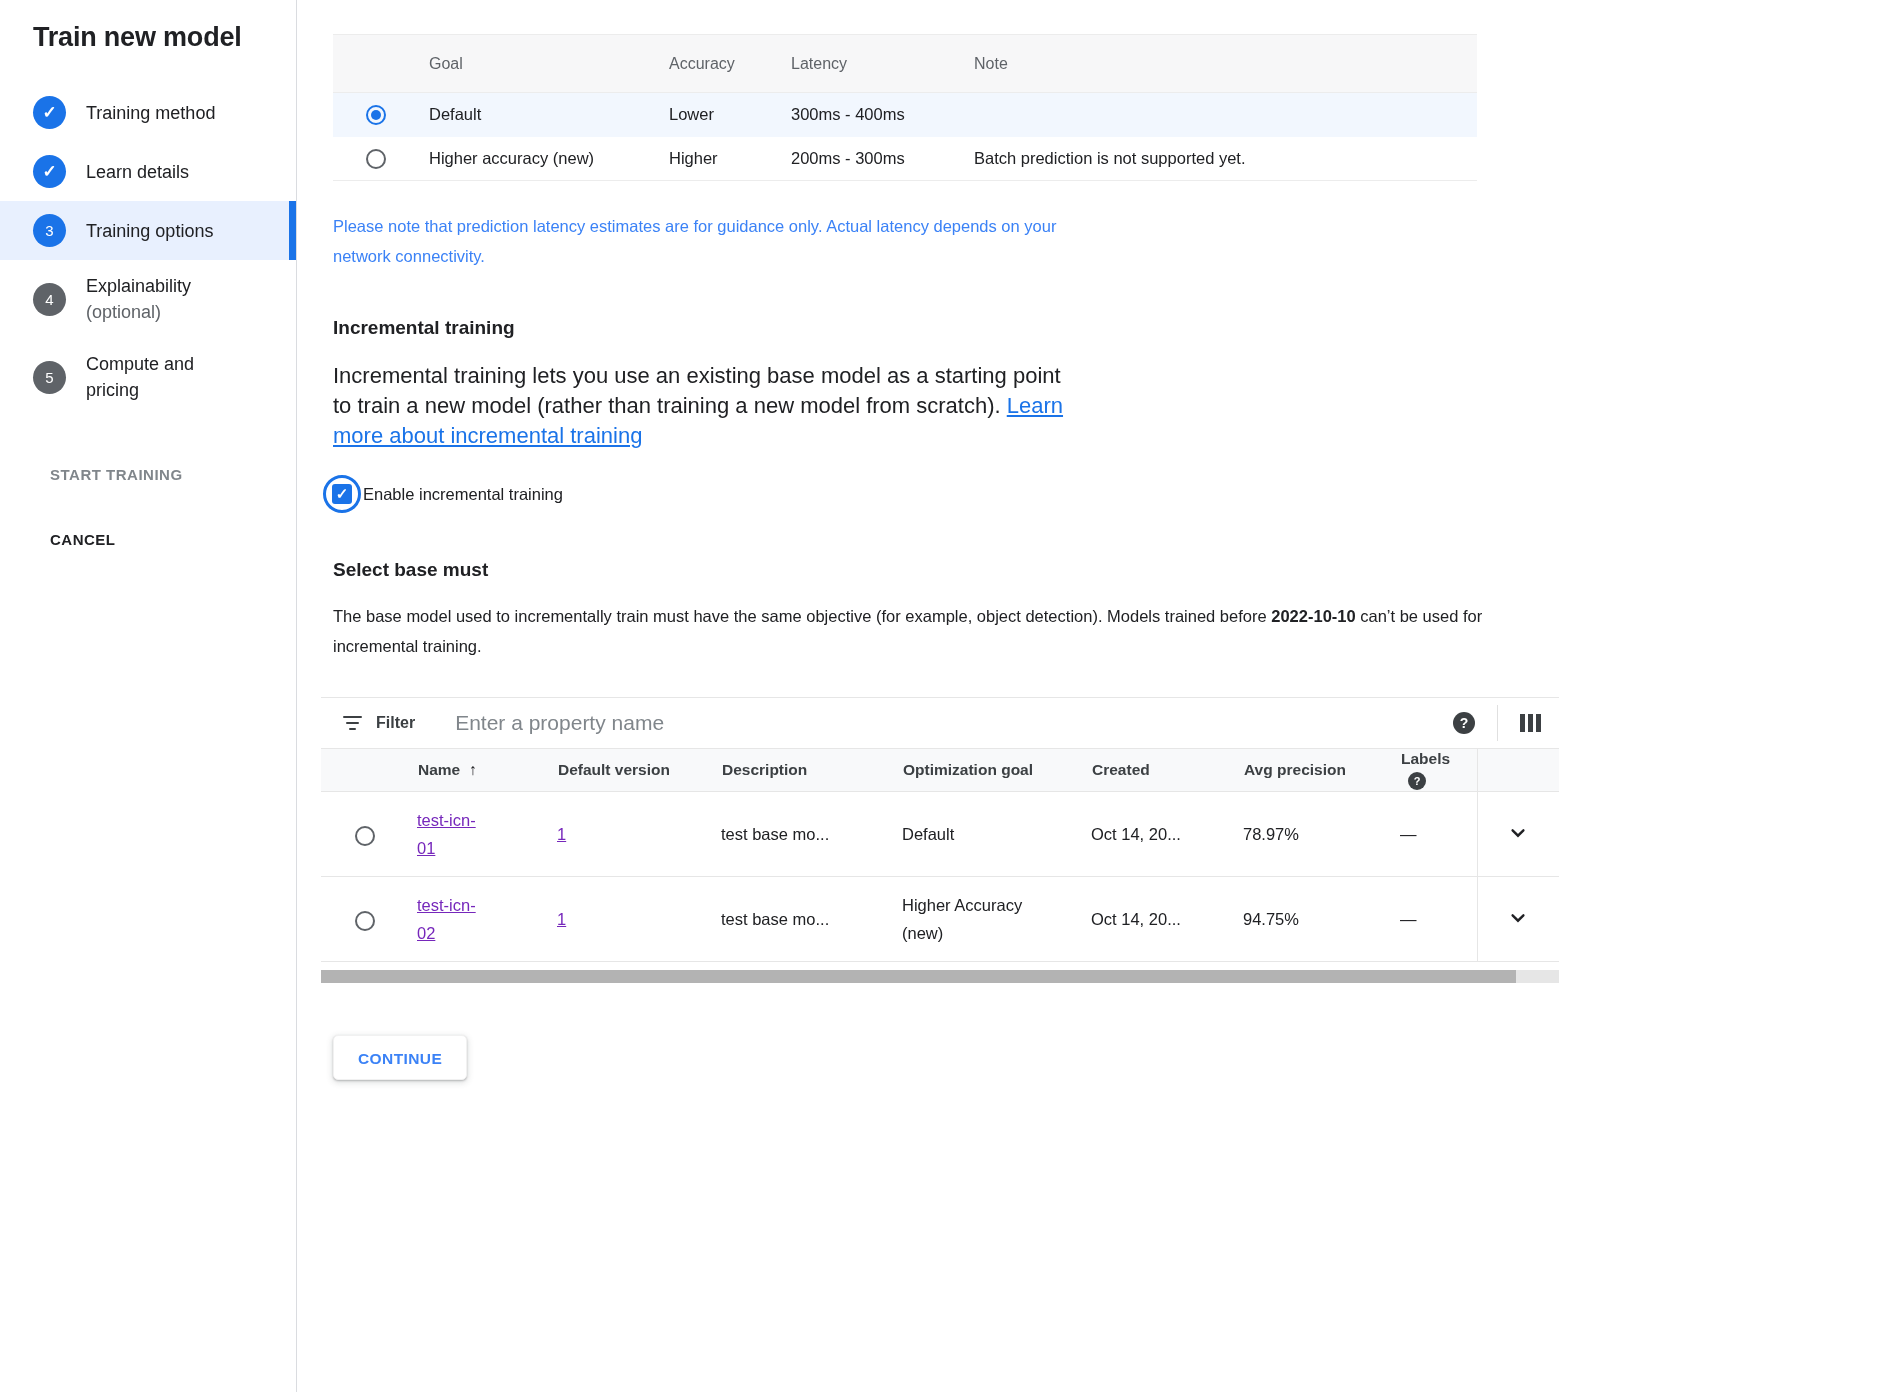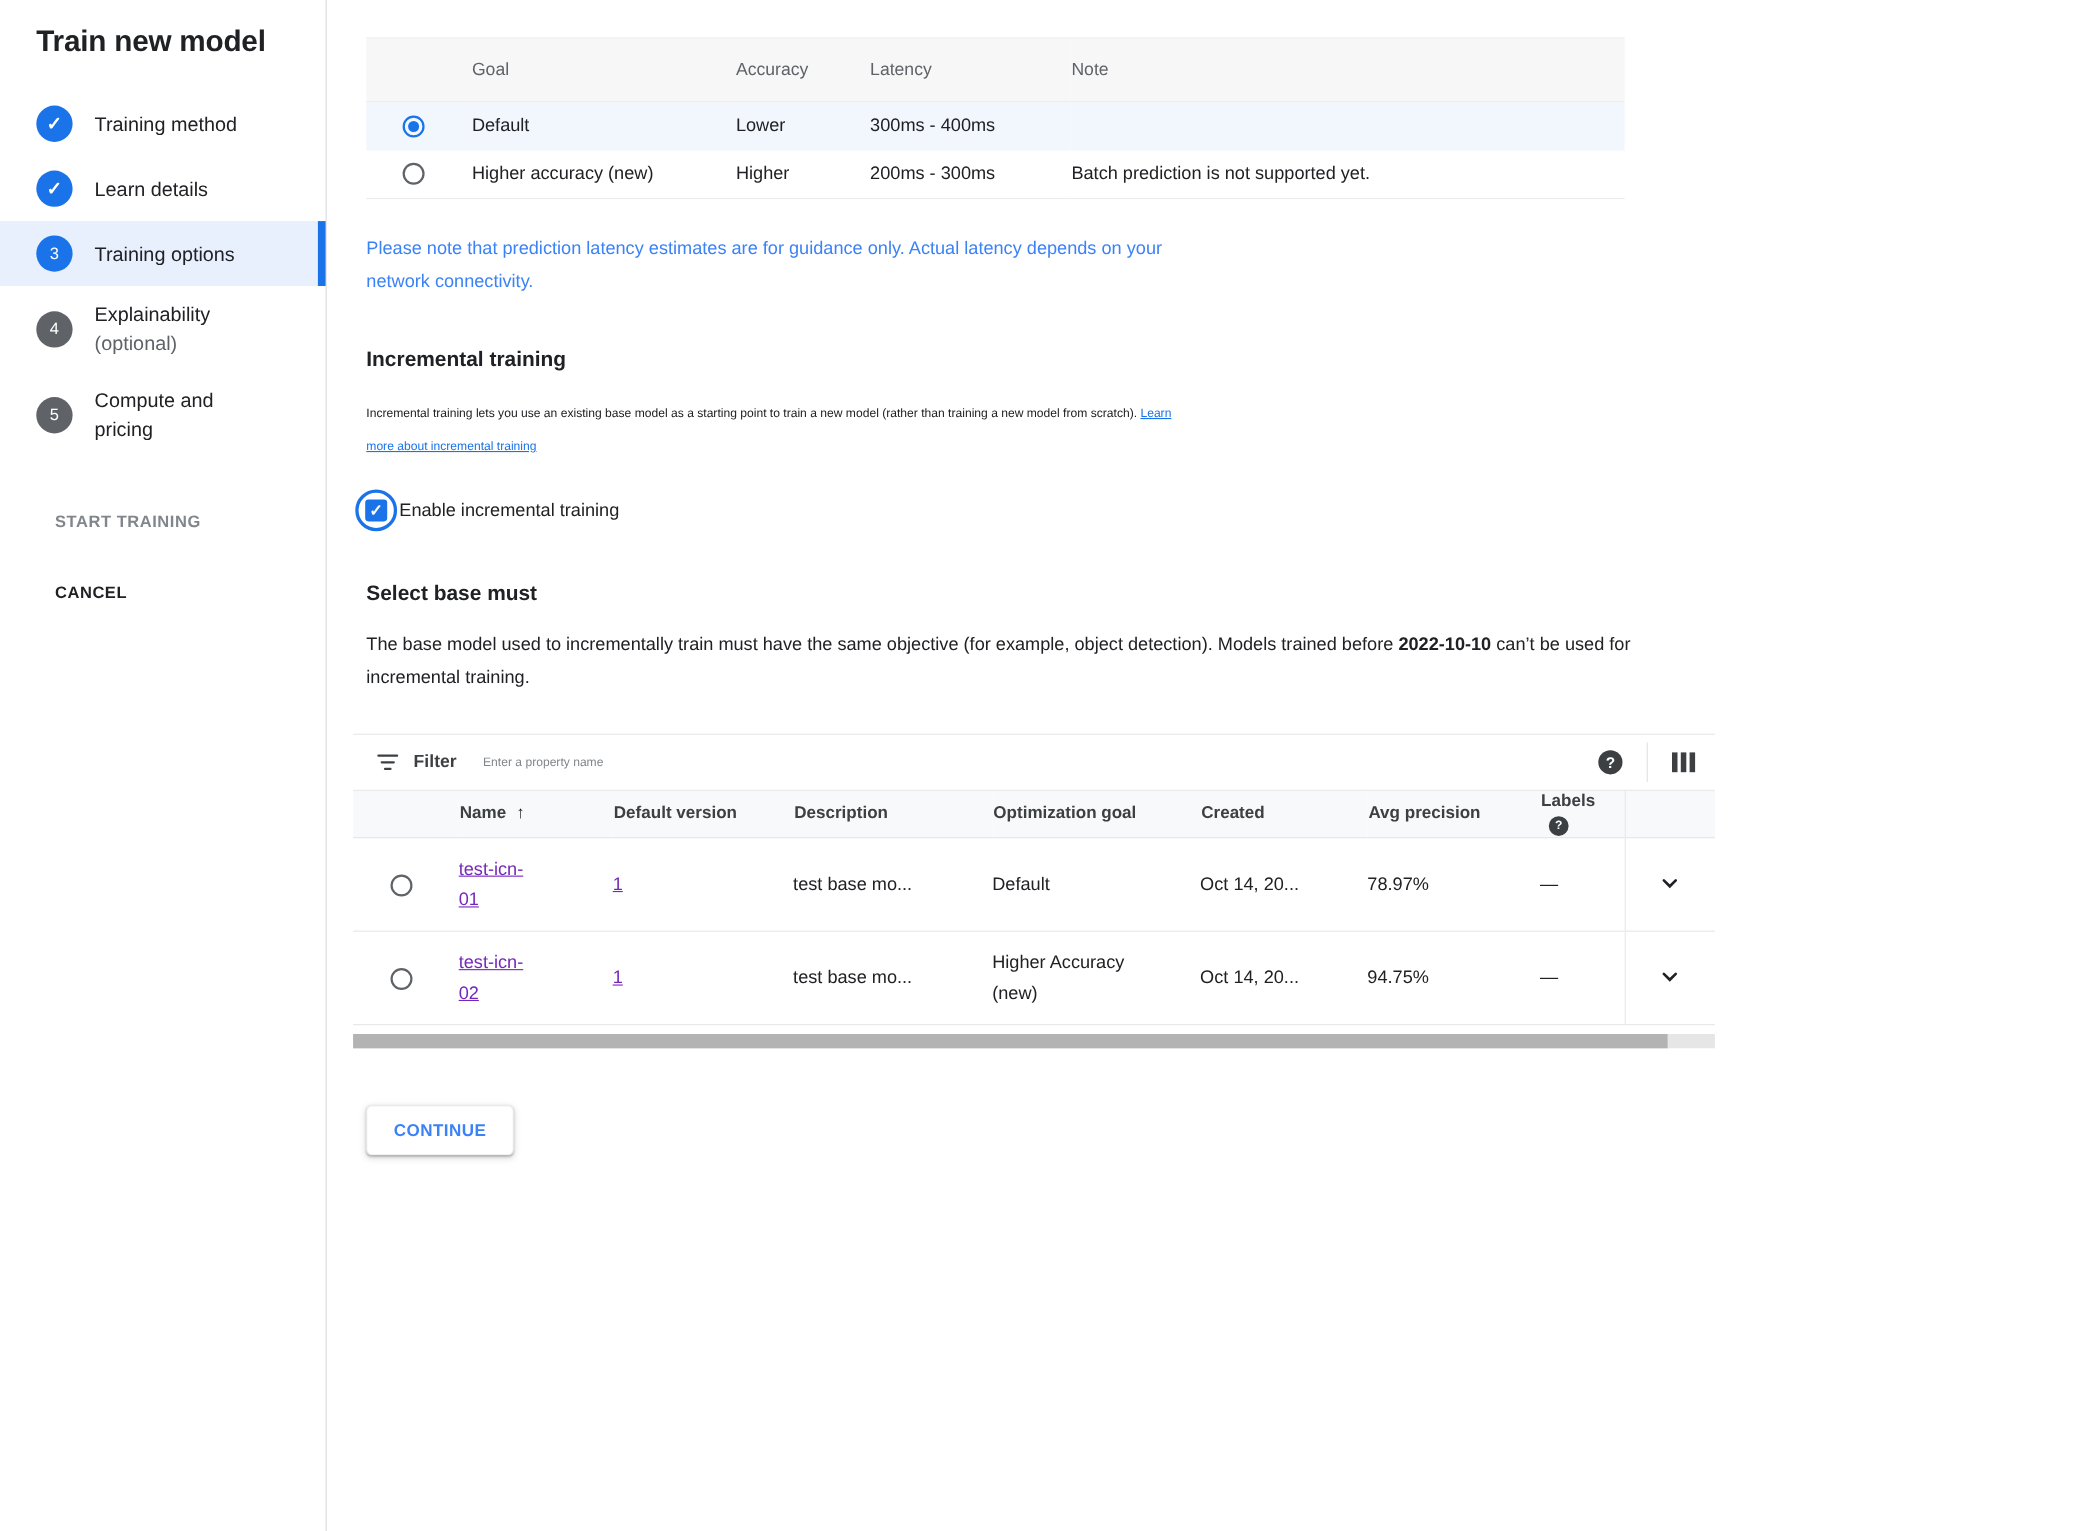--- a/index.html
+++ b/index.html
@@ -45,21 +45,21 @@
   .goal-table tbody tr:last-child td { border-bottom:1px solid #ececec; }
   .radio-pad { padding-left:33px; }
 
   .radio { width:20px; height:20px; border:2px solid #5f6368; border-radius:50%; display:inline-block; position:relative; vertical-align:middle; cursor:pointer; }
   .radio.selected { border-color:#1a73e8; }
   .radio.selected::after { content:""; position:absolute; left:3px; top:3px; right:3px; bottom:3px; background:#1a73e8; border-radius:50%; }
 
   .latency-note { margin:30px 0 0; width:740px; font-size:16.5px; line-height:30px; color:#3b82f6; }
 
   .section-heading { font-size:19px; font-weight:700; margin:46px 0 0; color:#202124; }
-  .inc-desc { margin:22px 0 0; width:750px; font-size:11px; line-height:30px; color:#202124; }
+  .inc-desc { margin:22px 0 0; width:750px; font-size:22px; line-height:30px; color:#202124; }
   a.link { color:#1a73e8; text-decoration:underline; cursor:pointer; }
 
   .checkbox-row { display:flex; align-items:center; margin:24px 0 0 -10px; }
   .checkbox-ring {
     width:38px; height:38px; border:3px solid #1a73e8; border-radius:50%;
     display:flex; align-items:center; justify-content:center; cursor:pointer; flex:none;
   }
   .checkbox-box {
     width:20px; height:20px; background:#1a73e8; border-radius:3px; color:#fff;
     display:flex; align-items:center; justify-content:center; font-size:15px; font-weight:700;
@@ -74,21 +74,21 @@
   .filter-bar {
     height:52px; border-top:1px solid #e6e6e6; border-bottom:1px solid #e6e6e6;
     display:flex; align-items:center; padding:0 18px 0 22px;
   }
   .filter-icon { display:flex; flex-direction:column; gap:3.5px; align-items:flex-start; margin-right:14px; width:19px; cursor:pointer; }
   .filter-icon i { display:block; height:2.5px; background:#3c4043; border-radius:1px; }
   .filter-icon i:nth-child(1){ width:19px; }
   .filter-icon i:nth-child(2){ width:13px; margin-left:3px; }
   .filter-icon i:nth-child(3){ width:7px;  margin-left:6px; }
   .filter-label { font-size:16px; font-weight:600; color:#3c4043; margin-right:22px; }
-  .filter-input { border:none; outline:none; flex:1; font-size:11px; font-family:inherit; color:#202124; background:transparent; }
+  .filter-input { border:none; outline:none; flex:1; font-size:21px; font-family:inherit; color:#202124; background:transparent;margin-left:16px; }
   .filter-input::placeholder { color:#80868b; }
   .help-icon {
     width:22px; height:22px; border-radius:50%; background:#3c4043; color:#fff;
     font-size:14px; font-weight:700; display:flex; align-items:center; justify-content:center;
     margin-right:22px; cursor:pointer; flex:none;
   }
   .filter-divider { width:1px; height:36px; background:#e0e0e0; margin-right:22px; }
   .columns-icon { display:flex; gap:3px; cursor:pointer; }
   .columns-icon i { width:5px; height:18px; background:#3c4043; display:block; }
 

